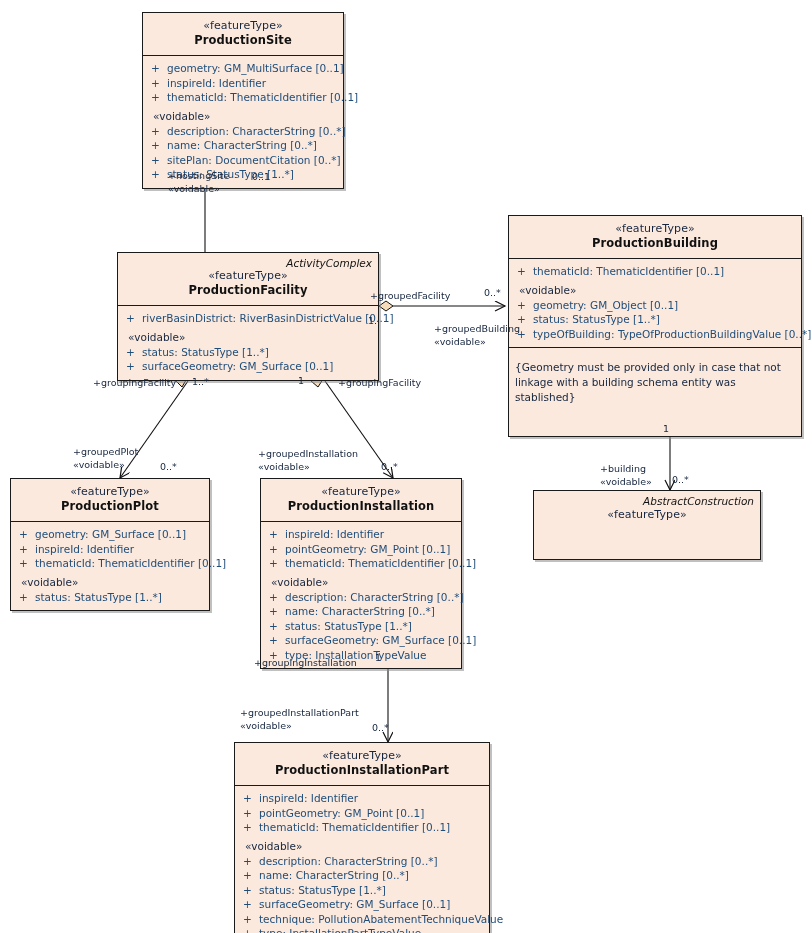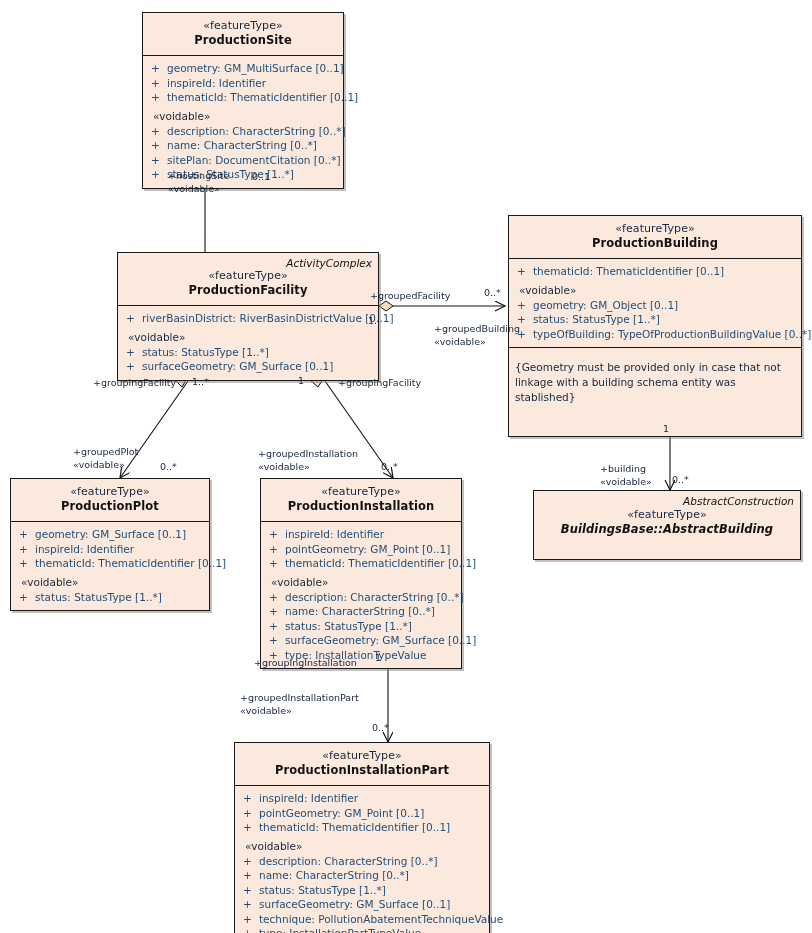--- a/index.html
+++ b/index.html
@@ -250,25 +250,24 @@
       <div class="attr">
         <span class="vis">+</span>
         <span class="sig">typeOfBuilding: TypeOfProductionBuildingValue [0..*]</span>
       </div>
     </div>
     <div class="constraints-block" style="min-height:78px;">
       <div class="constraints-body">{Geometry must be provided only in case that not  linkage with a building schema  entity was stablished}</div>
     </div>
   </div>
 
-  <div class="uml-class" style="left:533px; top:490px; width:268px; height:70px;">
+  <div class="uml-class" style="left:533px; top:490px; width:228px; height:70px;">
     <div class="hdr noline" style="padding-top:17px;">
       <div class="supertype">AbstractConstruction</div>
       <div class="stereotype">«featureType»</div>
-      <div class="cls-name ital">BuildingsBase::AbstractBuilding</div>
     </div>
   </div>
 
   <div class="uml-class" style="left:10px; top:478px; width:200px;">
     <div class="hdr">
       <div class="stereotype">«featureType»</div>
       <div class="cls-name">ProductionPlot</div>
     </div>
     <div class="attr-block">
       <div class="attr">
@@ -408,21 +407,21 @@
 
   <div class="edge-label role" style="left:258px; top:448px;">
     <span>+groupedInstallation</span>
     <span class="void">«voidable»</span>
   </div>
   <div class="edge-label mult" style="left:381px; top:461px;">0..*</div>
 
   <div class="edge-label role" style="left:254px; top:657px;">+groupingInstallation</div>
   <div class="edge-label mult" style="left:375px; top:652px;">1</div>
 
-  <div class="edge-label role" style="left:240px; top:692px;">
+  <div class="edge-label role" style="left:240px; top:707px;">
     <span>+groupedInstallationPart</span>
     <span class="void">«voidable»</span>
   </div>
   <div class="edge-label mult" style="left:372px; top:722px;">0..*</div>
 
   <div class="edge-label mult" style="left:663px; top:423px;">1</div>
   <div class="edge-label role" style="left:600px; top:463px;">
     <span>+building</span>
     <span class="void">«voidable»</span>
   </div>

